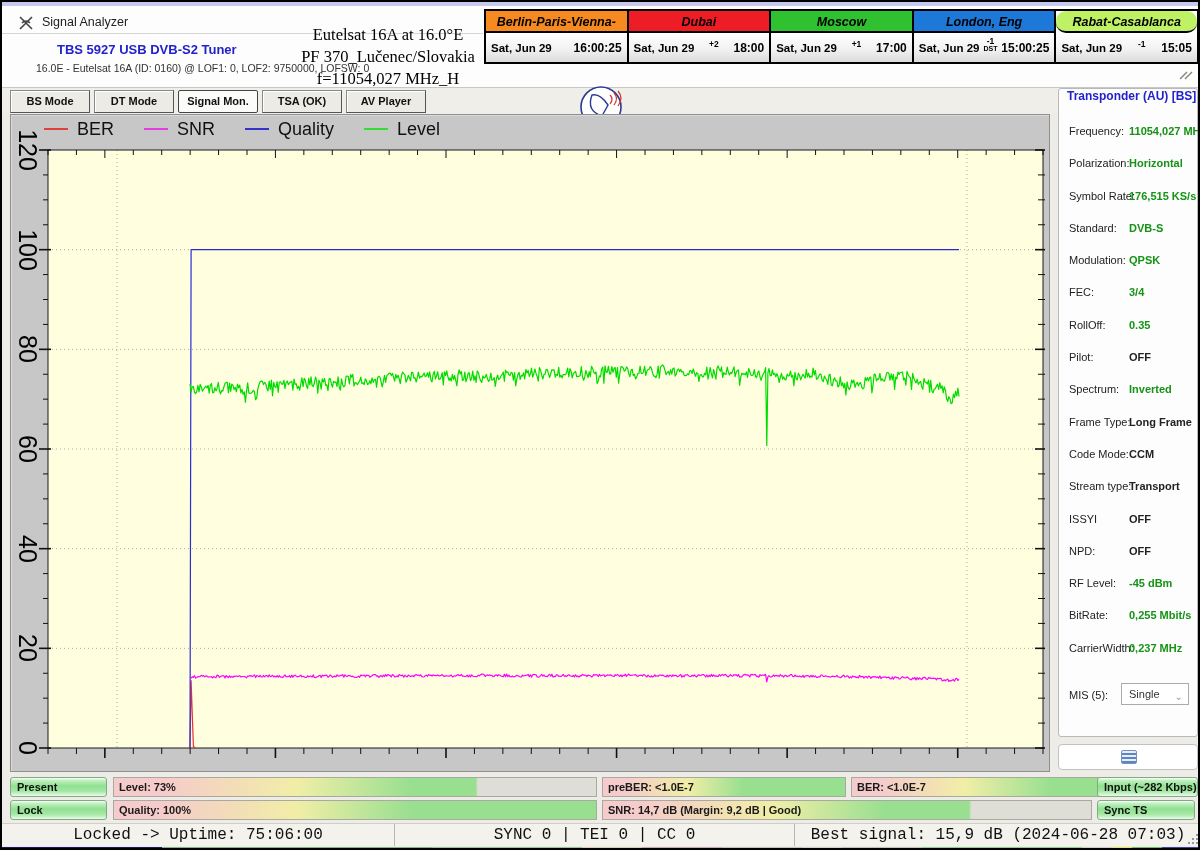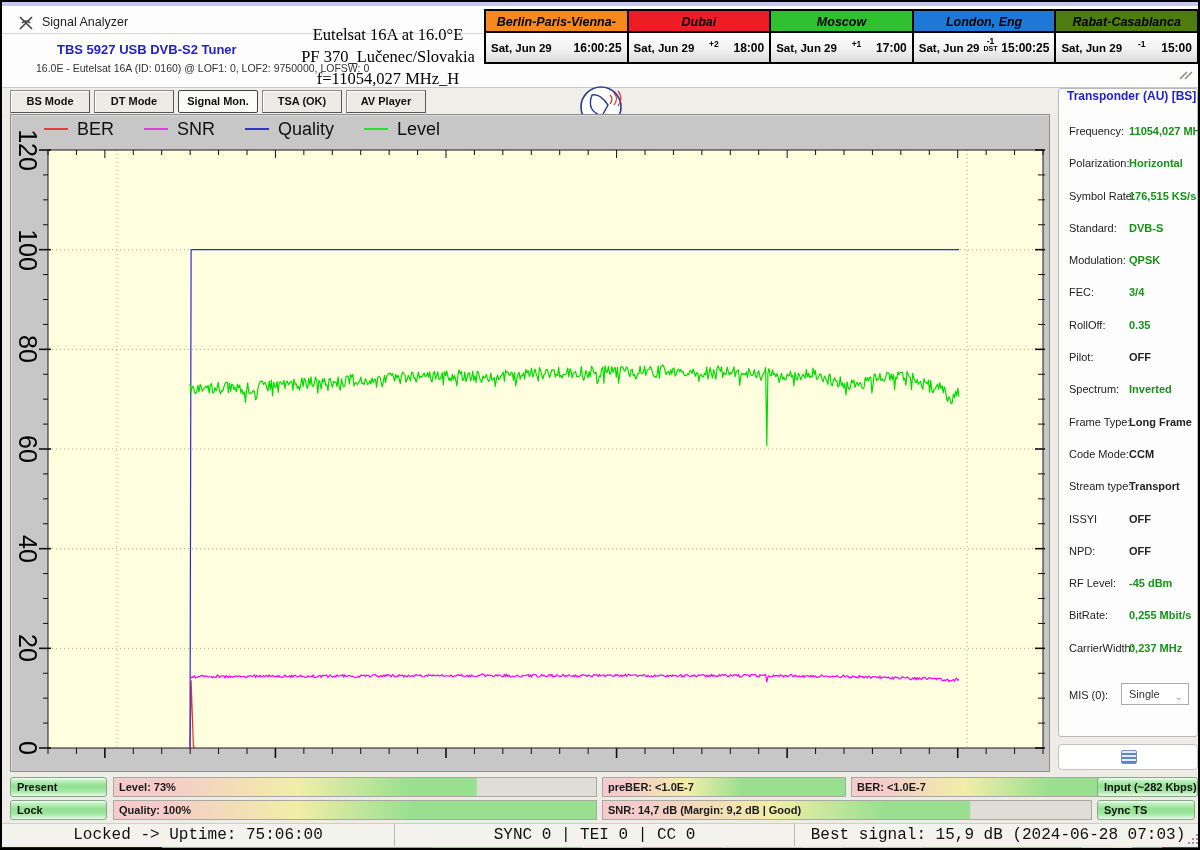--- a/index.html
+++ b/index.html
@@ -156,28 +156,28 @@
         <div class="clock-body">
           <span class="clock-date">Sat, Jun 29</span>
           <span class="clock-off">
               <span class="sup">-1</span>
               <span class="sub">DST</span>
             </span>
           <span class="clock-time">15:00:25</span>
         </div>
       </div>
       <div class="clock">
-        <div class="clock-city" style="background: #4d7c0f;">Rabat-Casablanca</div>
+        <div class="clock-city" style="background: #bef264; border-radius: 10px;">Rabat-Casablanca</div>
         <div class="clock-body">
           <span class="clock-date">Sat, Jun 29</span>
           <span class="clock-off">
               <span class="sup">-1</span>
               <span class="sub"></span>
             </span>
-          <span class="clock-time">15:00</span>
+          <span class="clock-time">15:05</span>
         </div>
       </div>
     </div>
     <span class="grip-icon">
       <svg width="16" height="10">
           <path d="M2,9 L9,2 M7,9 L14,2" stroke="#8A8A7A" stroke-width="1.5"></path>
         </svg>
     </span>
   </div>
 
@@ -432,21 +432,21 @@
         <div class="t-row">
           <span class="t-label">BitRate:</span>
           <span class="t-value green">0,255 Mbit/s</span>
         </div>
         <div class="t-row">
           <span class="t-label">CarrierWidth:</span>
           <span class="t-value green">0,237 MHz</span>
         </div>
       </div>
     <div class="mis-row">
-      <span class="mis-label">MIS (0):</span>
+      <span class="mis-label">MIS (5):</span>
       <div class="mis-select">
         <span>Single</span>
         <span class="mis-caret">⌄</span>
       </div>
     </div>
   </div>
   <div class="panel-btn">
     <span class="list-icon"></span>
   </div>
 

